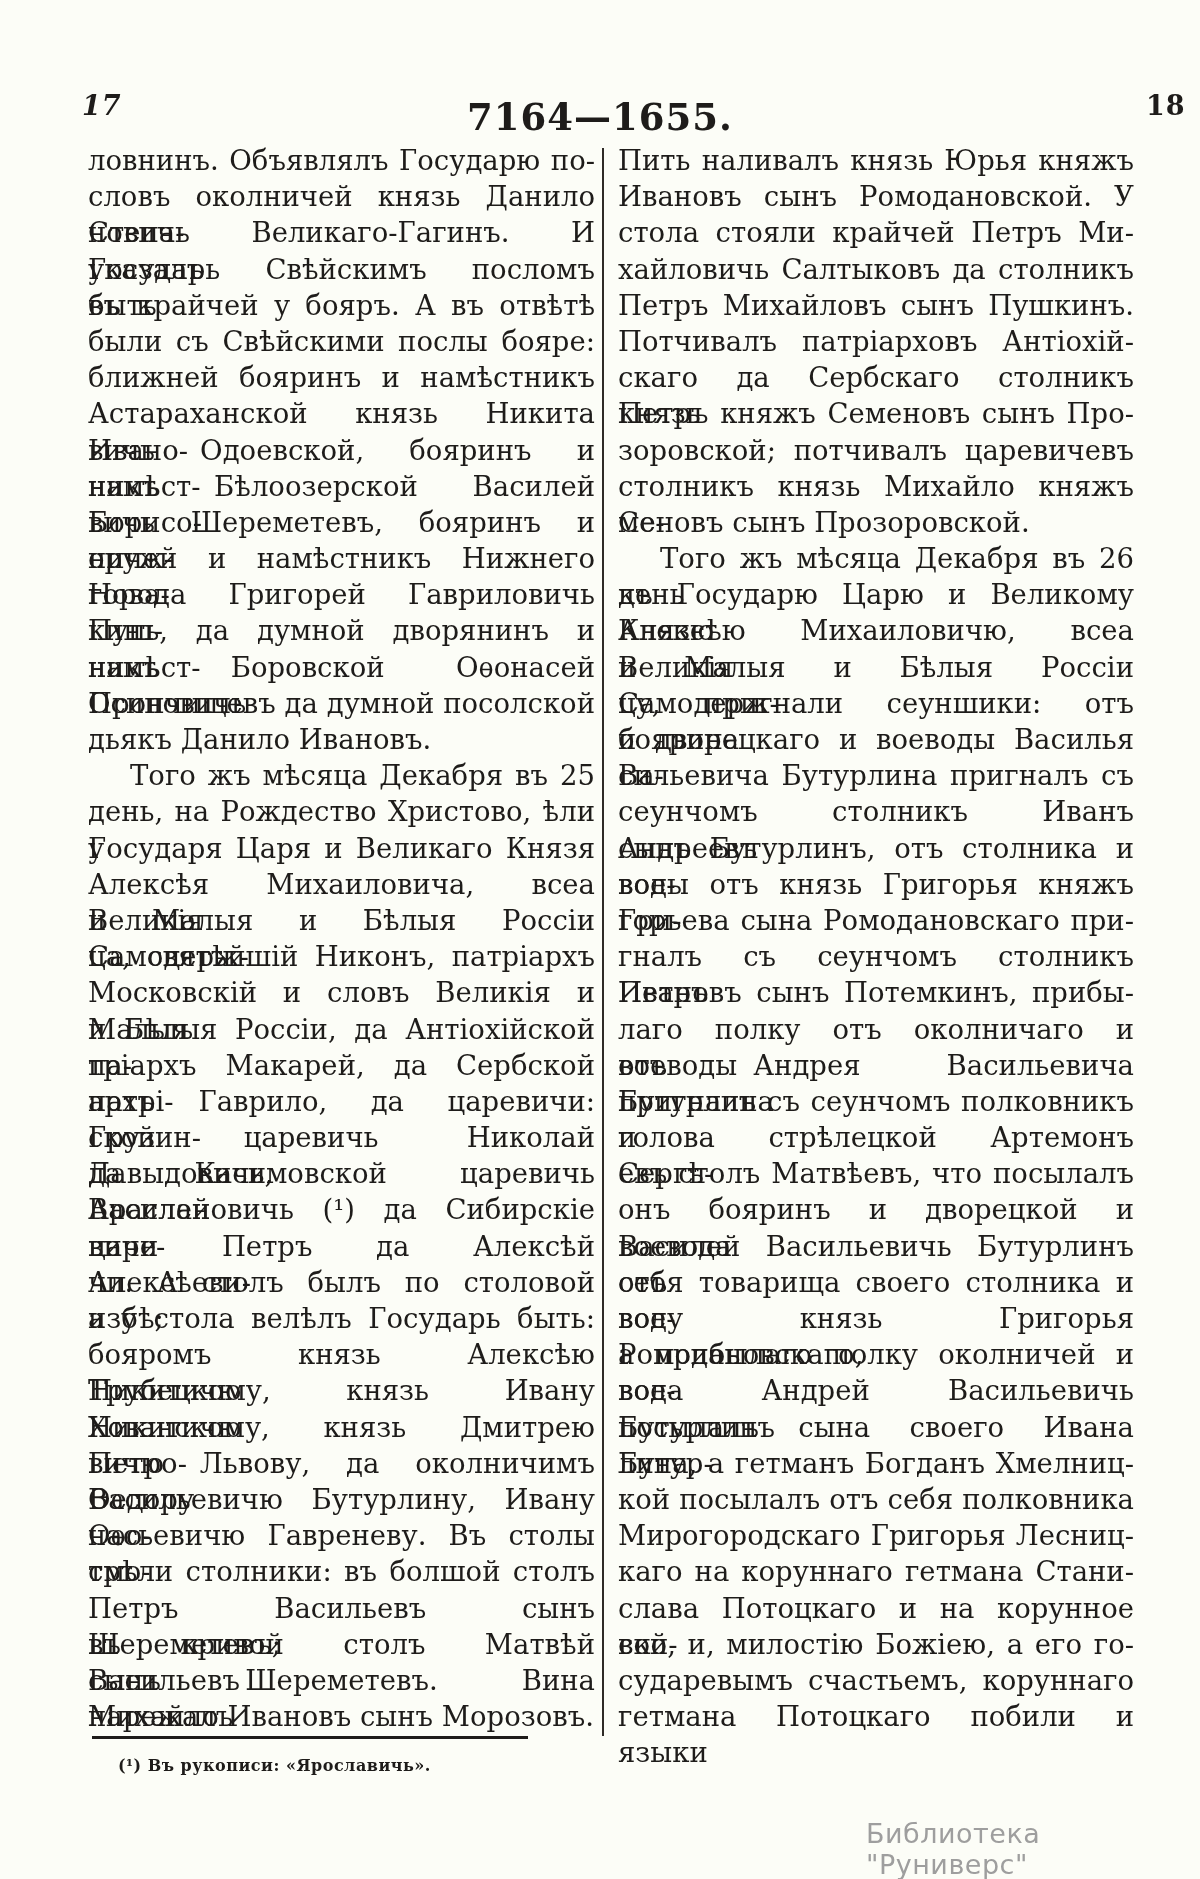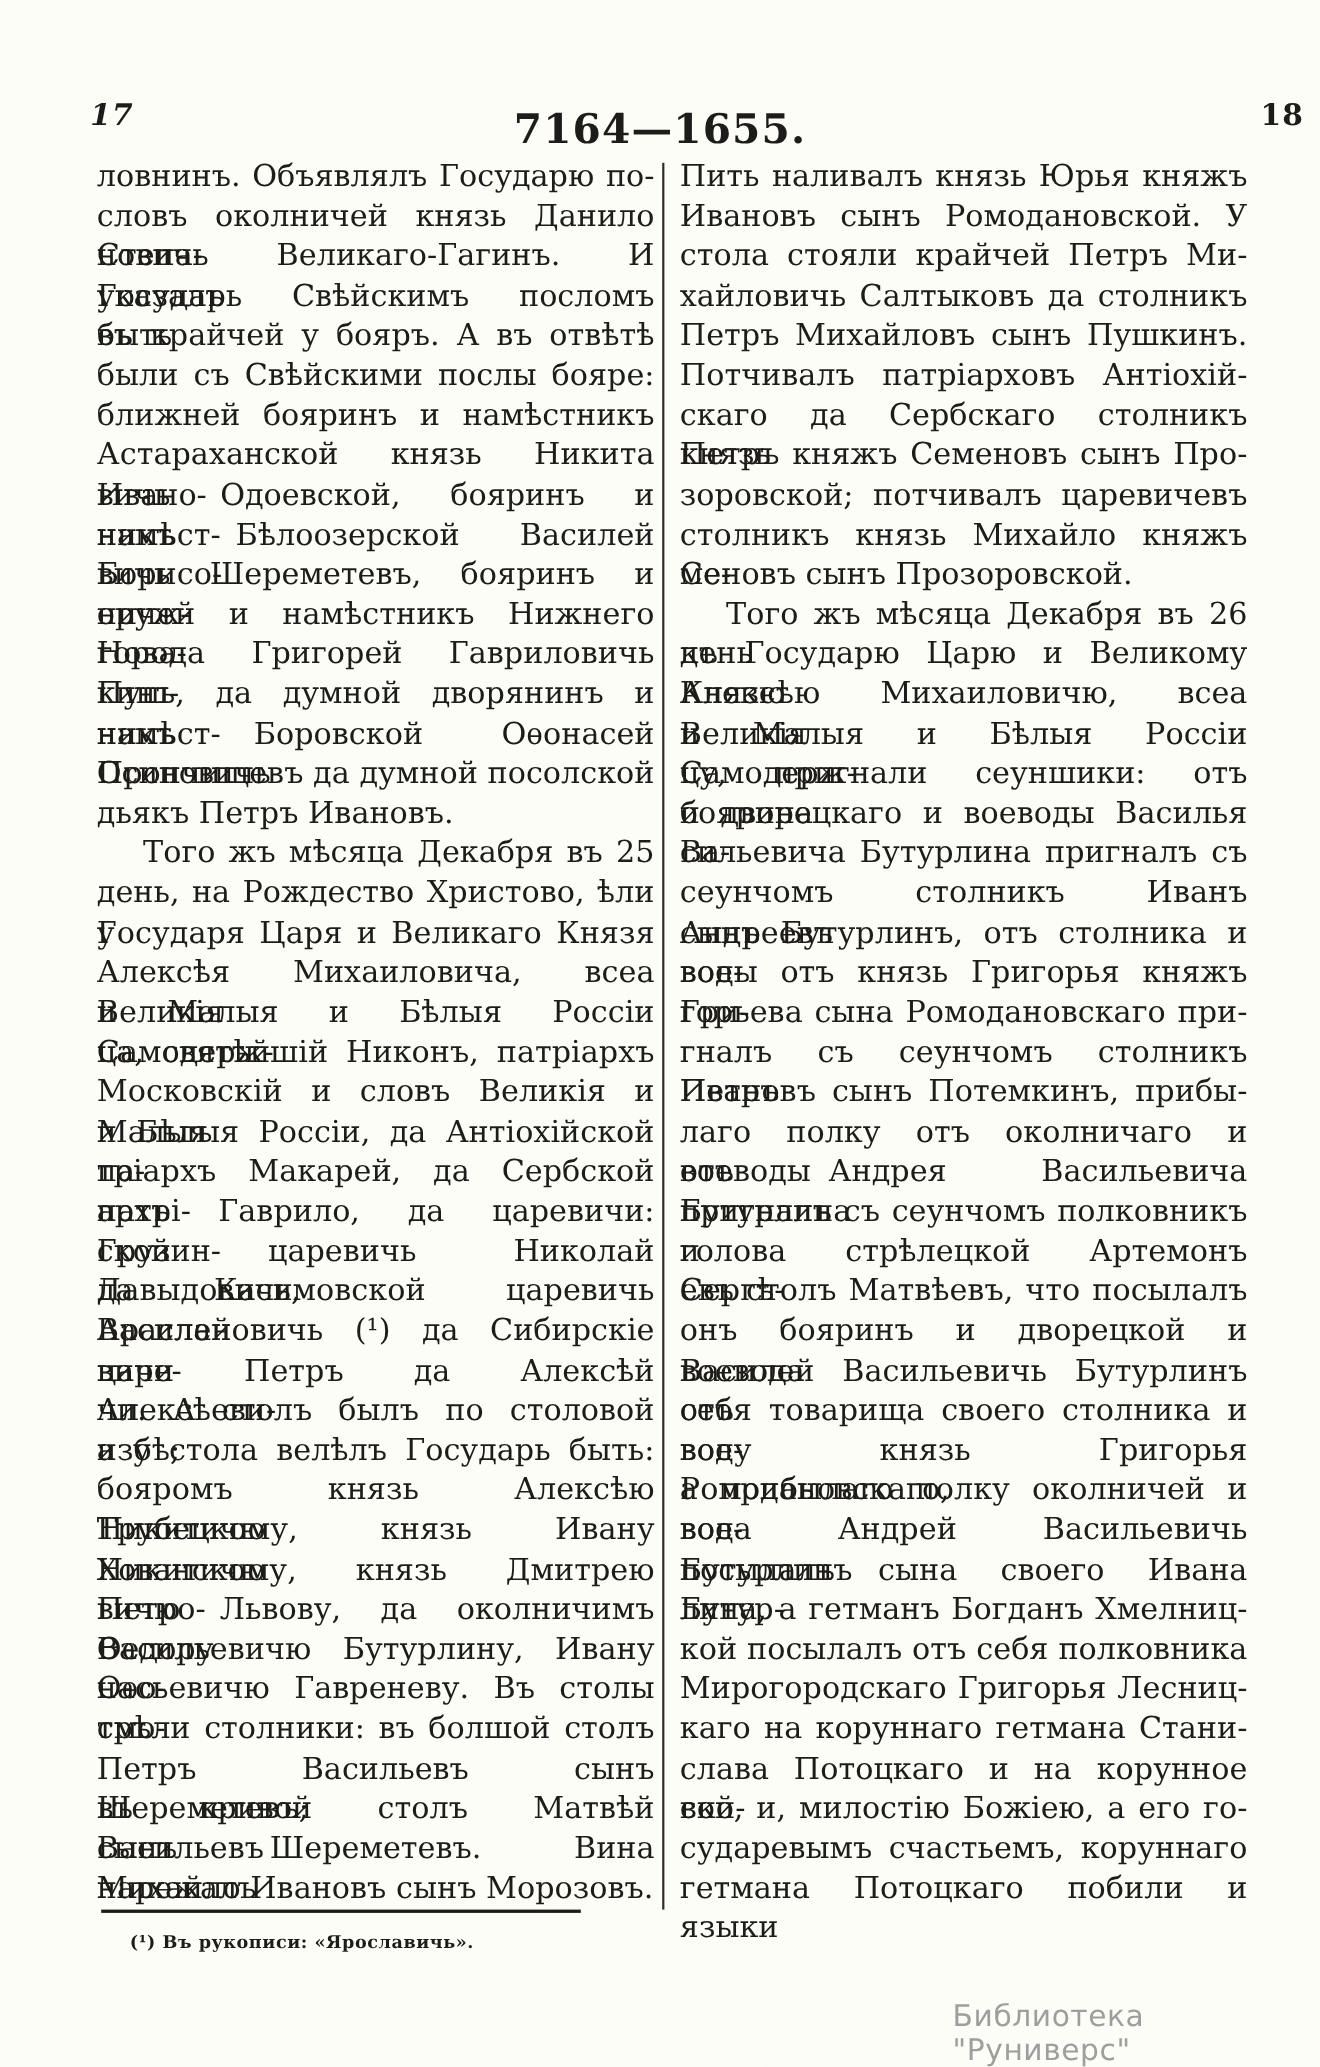--- a/index.html
+++ b/index.html
@@ -105,21 +105,21 @@
       <div class="line">ближней бояринъ и намѣстникъ</div>
       <div class="line">Астараханской князь Никита Ивано-</div>
       <div class="line">вичь Одоевской, бояринъ и намѣст-</div>
       <div class="line">никъ Бѣлоозерской Василей Борисо-</div>
       <div class="line">вичь Шереметевъ, бояринъ и оруж-</div>
       <div class="line">ничей и намѣстникъ Нижнего Нова-</div>
       <div class="line">города Григорей Гавриловичь Пуш-</div>
       <div class="line">кинъ, да думной дворянинъ и намѣст-</div>
       <div class="line">никъ Боровской Оѳонасей Осиповичь</div>
       <div class="line">Прончищевъ да думной посолской</div>
-      <div class="line para-end">дьякъ Петръ Ивановъ.</div>
+      <div class="line para-end">дьякъ Данило Ивановъ.</div>
       <div class="line indent">Того жъ мѣсяца Декабря въ 25</div>
       <div class="line">день, на Рождество Христово, ѣли у</div>
       <div class="line">Государя Царя и Великаго Князя</div>
       <div class="line">Алексѣя Михаиловича, всеа Великія</div>
       <div class="line">и Малыя и Бѣлыя Россіи Самодерж-</div>
       <div class="line">ца, святѣйшій Никонъ, патріархъ</div>
       <div class="line">Московскій и словъ Великія и Малыя</div>
       <div class="line">и Бѣлыя Россіи, да Антіохійской па-</div>
       <div class="line">тріархъ Макарей, да Сербской патрі-</div>
       <div class="line">архъ Гаврило, да царевичи: Грузин-</div>

